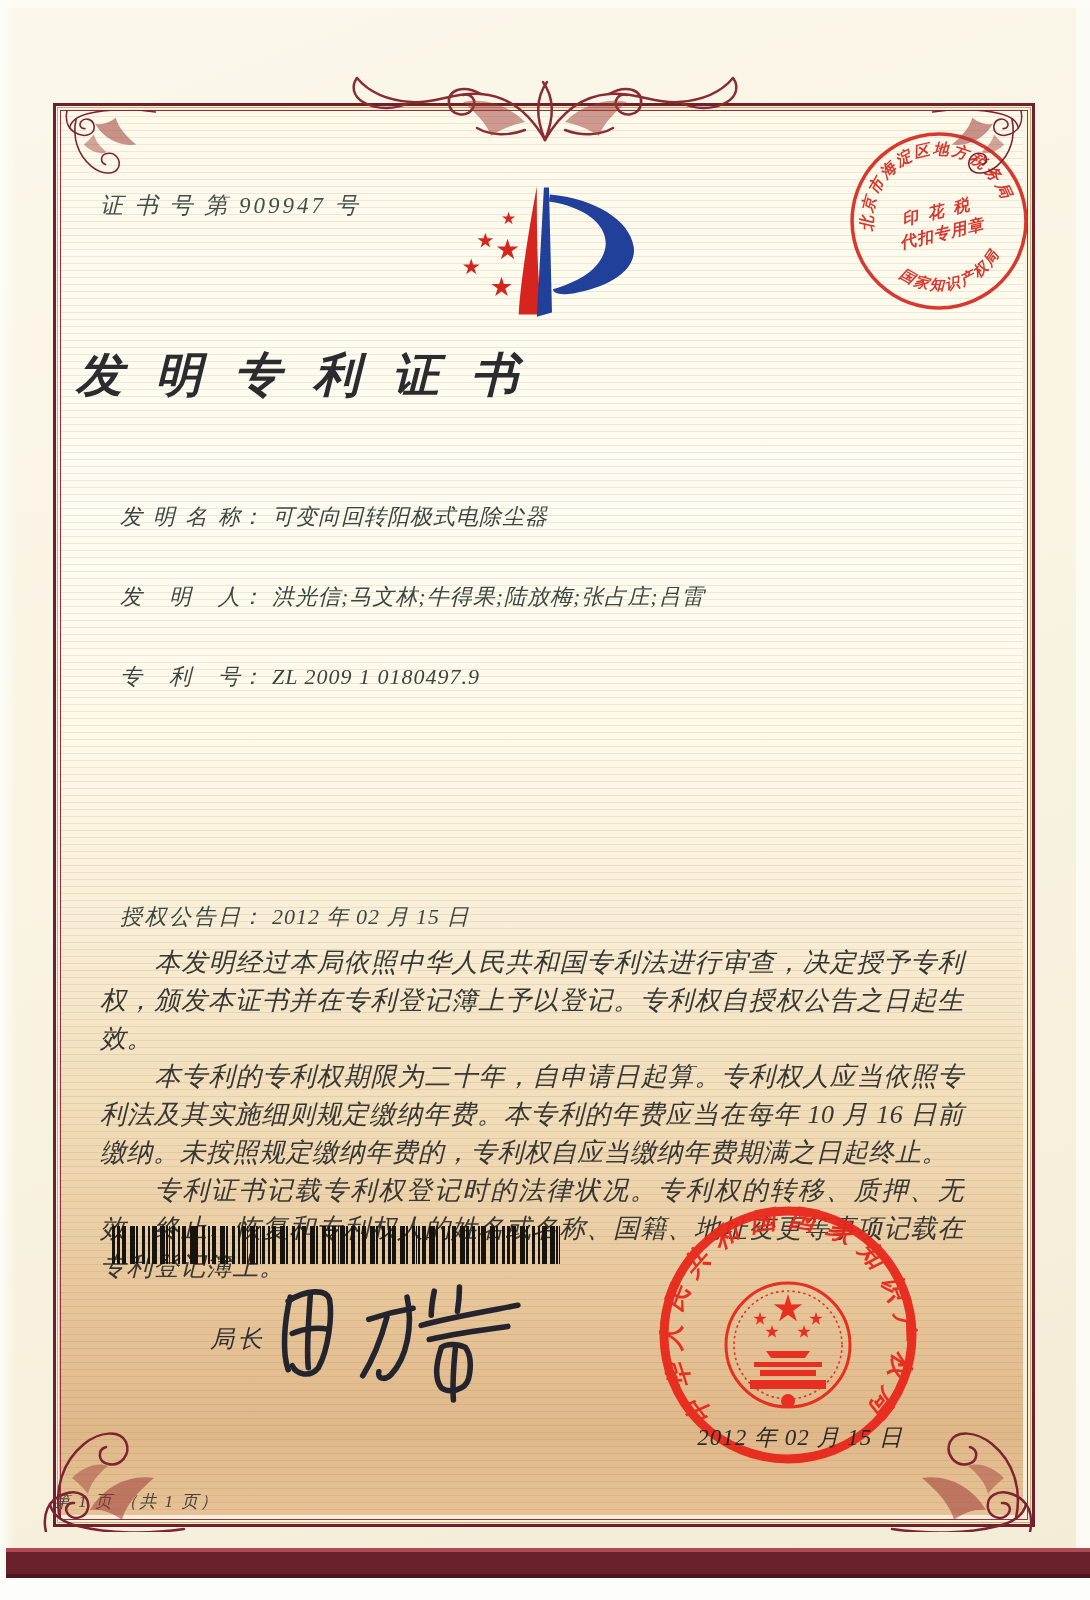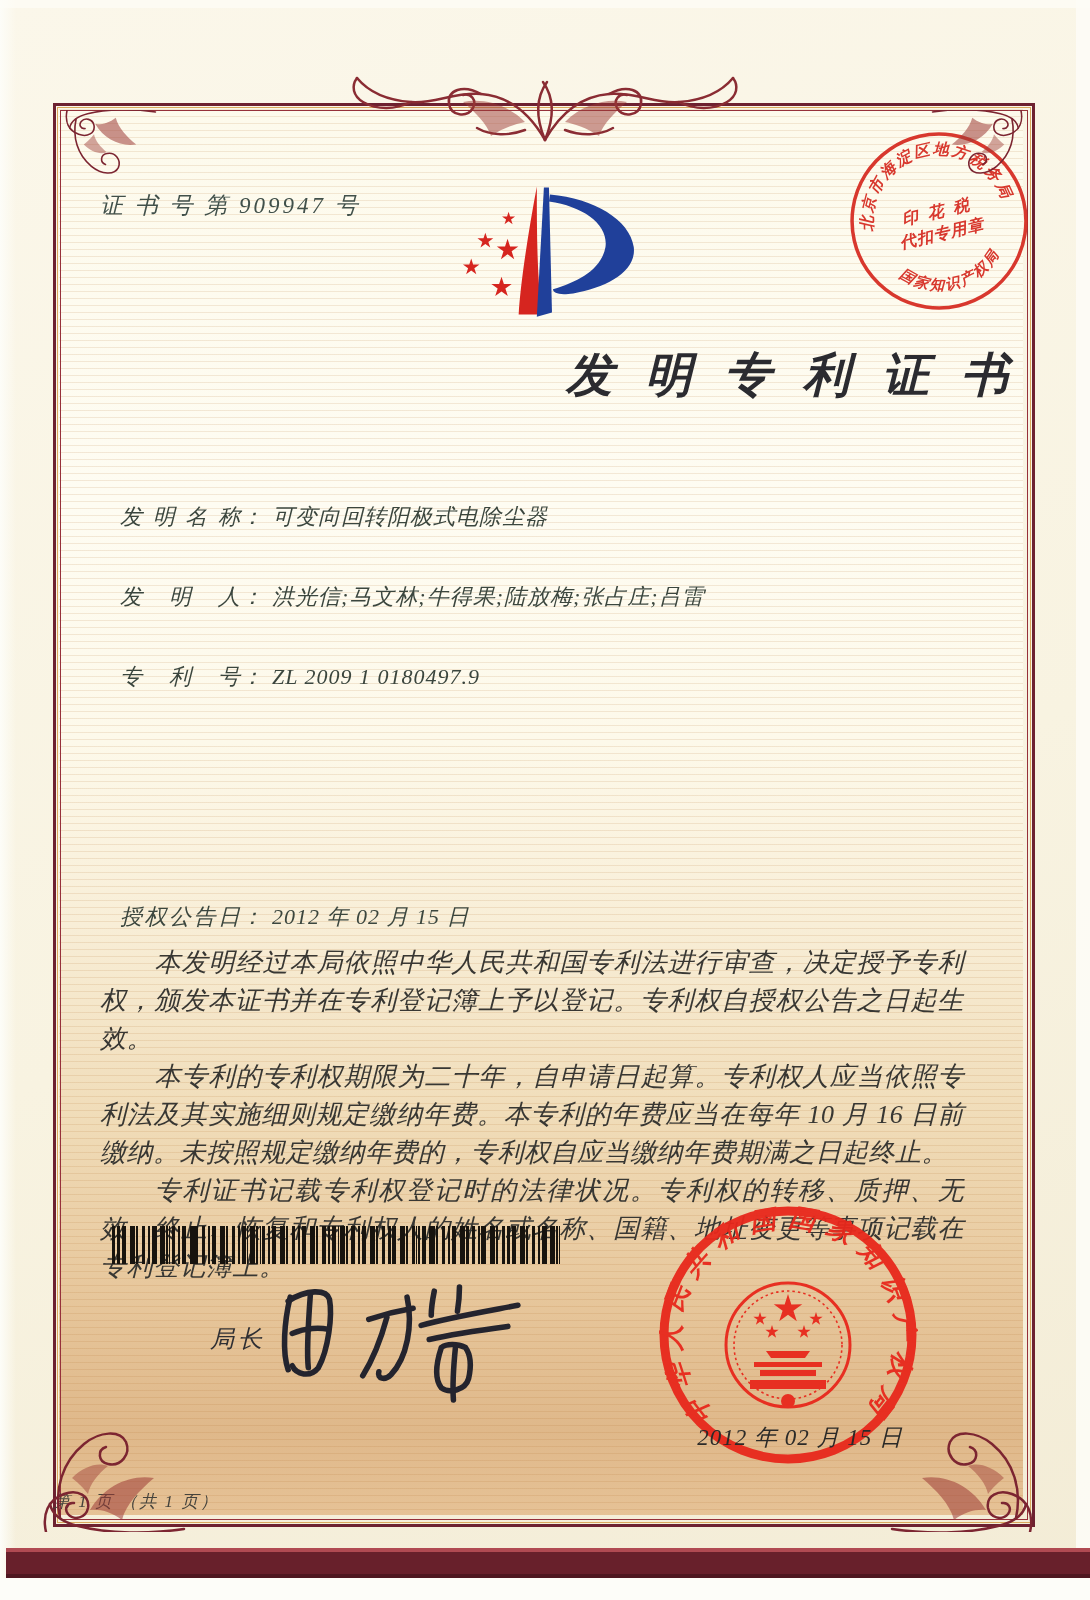--- a/index.html
+++ b/index.html
@@ -23,21 +23,21 @@
 
   .ornament{position:absolute;z-index:4;pointer-events:none;}
   .content{position:absolute;inset:0;z-index:3;}
 
   .cert-number{position:absolute;left:100px;top:190px;font-size:23px;letter-spacing:3px;color:#41504a;}
 
   .logo{position:absolute;left:448px;top:174px;width:212px;height:152px;}
 
   .tax-stamp{position:absolute;left:846px;top:128px;width:186px;height:186px;transform:rotate(-13deg);opacity:.92;}
 
-  .title{position:absolute;left:64px;top:344px;width:976px;text-align:right;
+  .title{position:absolute;left:44px;top:344px;width:976px;text-align:left;
          font-size:47px;font-weight:bold;color:#2b2b30;letter-spacing:32px;padding-left:32px;box-sizing:border-box;}
 
   .field-row{position:absolute;left:120px;height:34px;font-size:22px;color:#3b463e;white-space:nowrap;margin-top:6px;}
   .flabel{display:inline-block;width:120px;text-align:justify;text-align-last:justify;vertical-align:baseline;}
   .fcolon{display:inline-block;margin-left:1px;}
   .fvalue{margin-left:9px;letter-spacing:1px;}
 
   .paras{position:absolute;left:100px;top:944px;width:864px;font-size:26px;line-height:38px;
          color:#383733;text-align:justify;letter-spacing:.5px;}
   .paras p{margin:0;text-indent:2.1em;}

